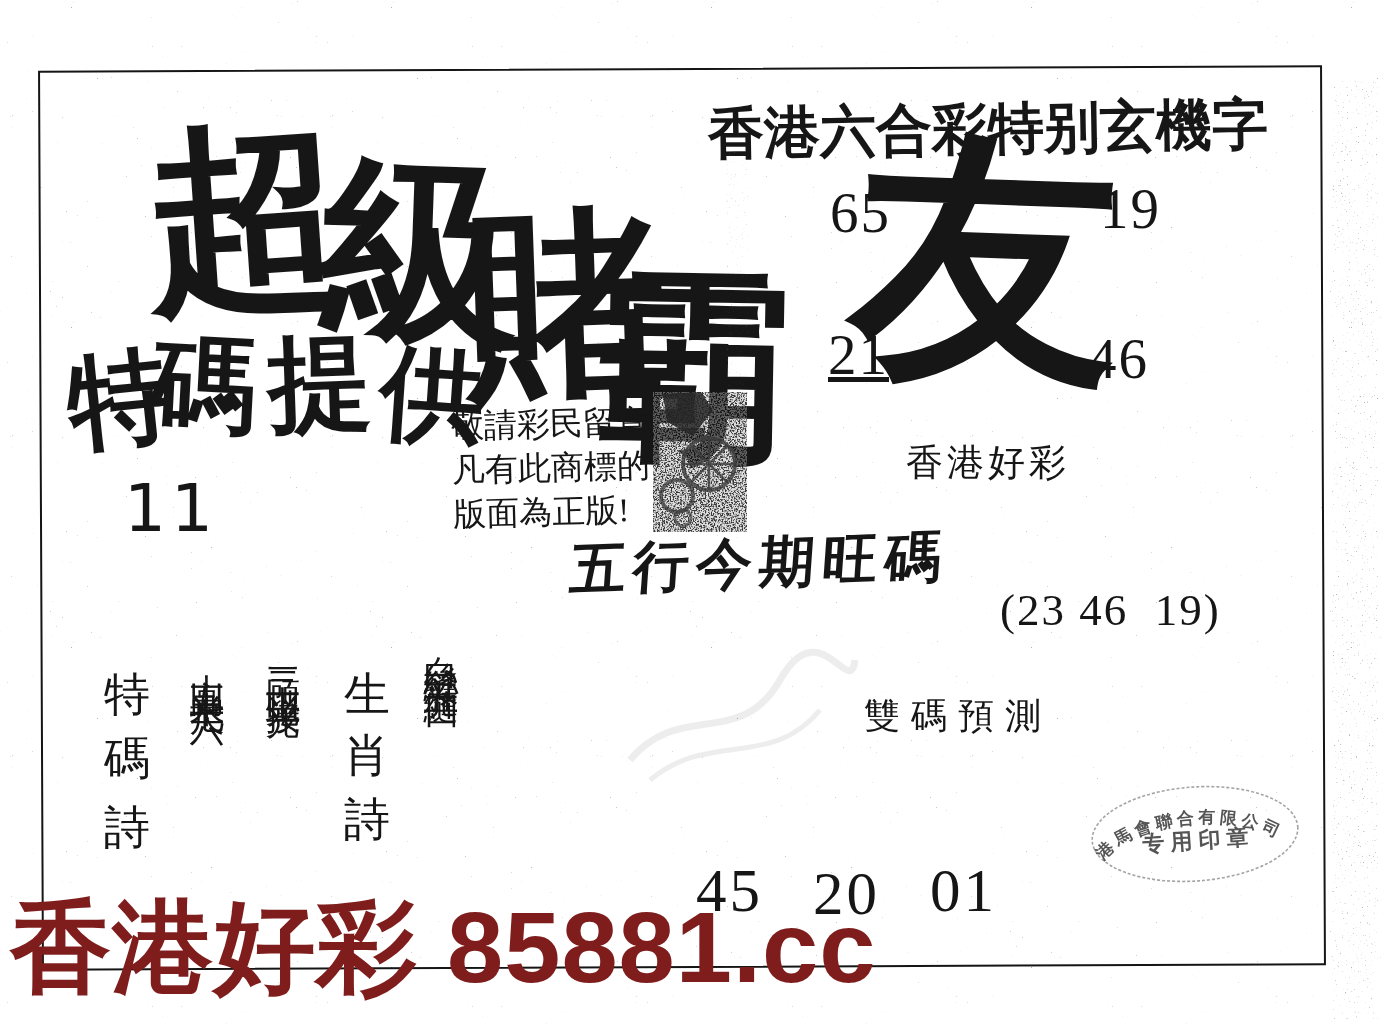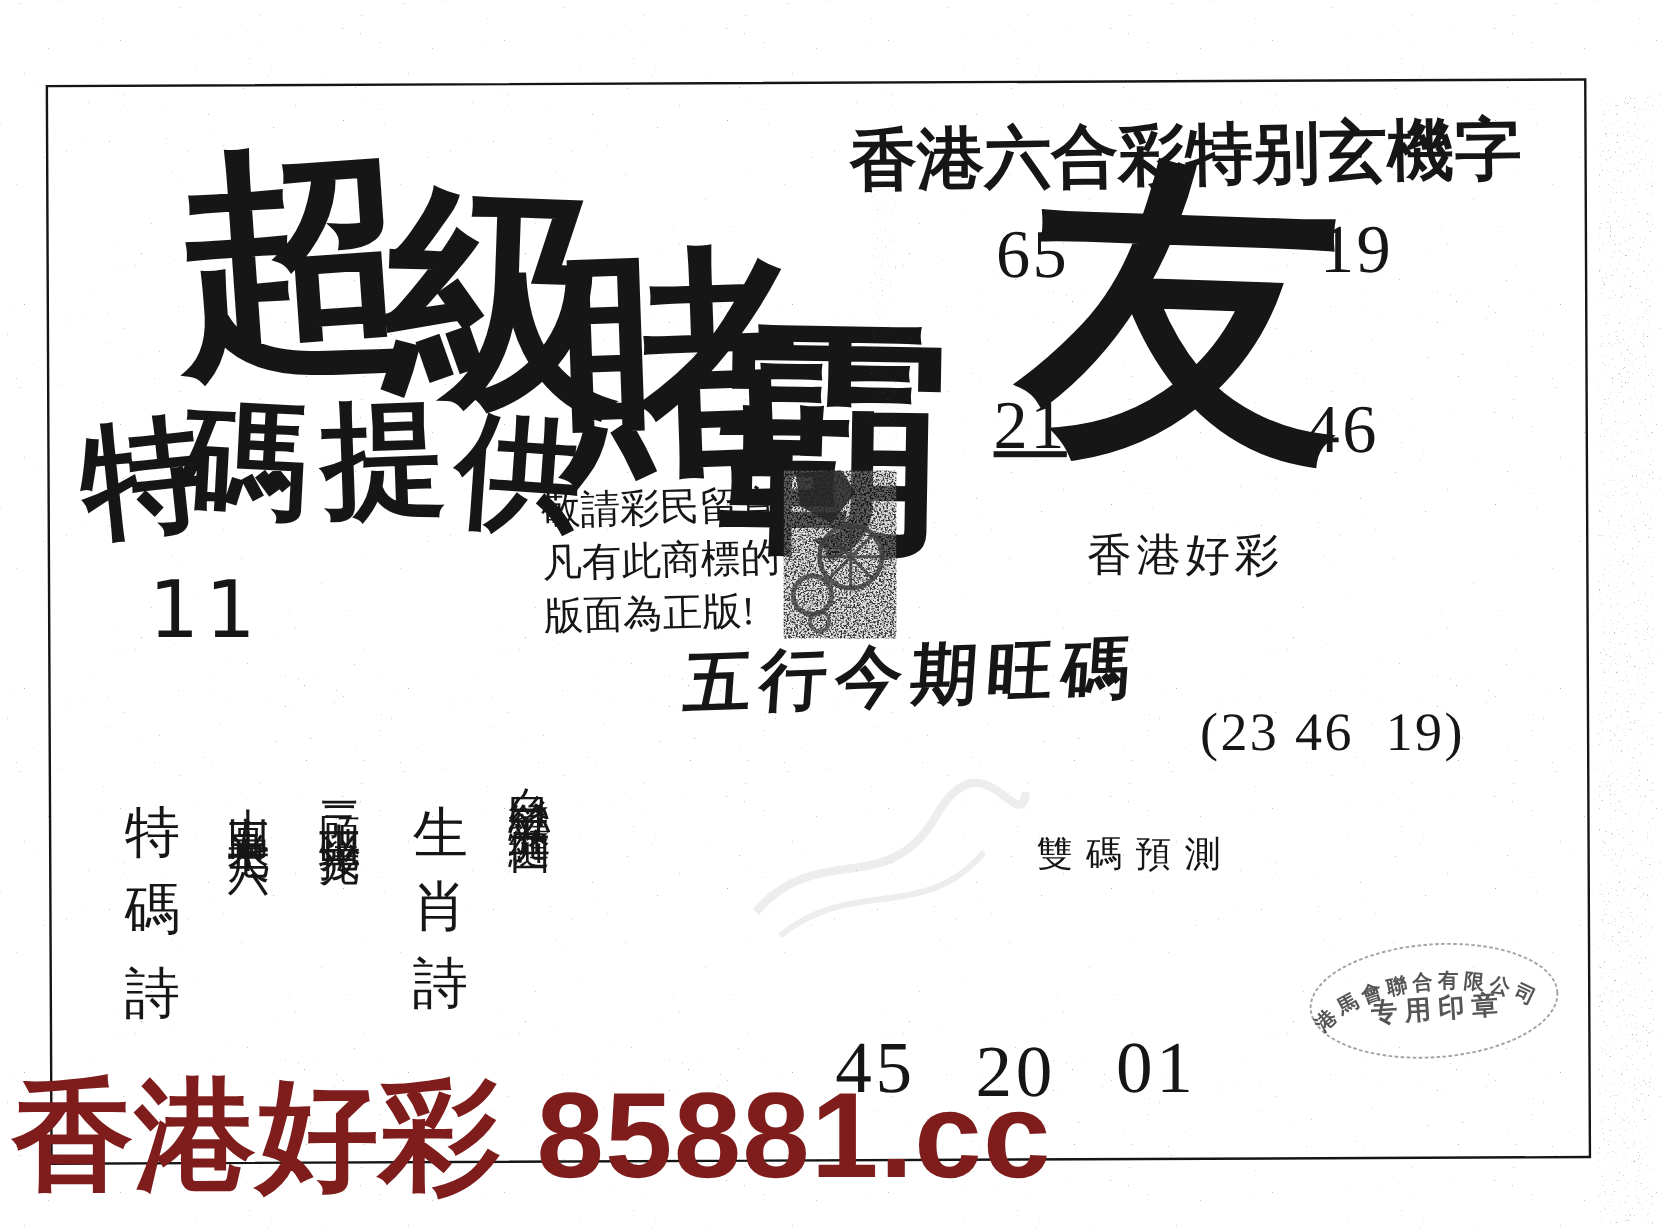--- a/index.html
+++ b/index.html
@@ -55,21 +55,21 @@
           letter-spacing:7px;transform:rotate(-2deg) skewX(-6deg);white-space:nowrap;}
   .wuxing-nums{left:1000px;top:544px;font-size:45px;white-space:pre;letter-spacing:2px;margin-top:40px;}
   
   .vcol{writing-mode:vertical-rl;text-orientation:upright;white-space:nowrap;}
   .c0{left:96px;top:634px;font-size:46px;letter-spacing:66px;font-weight:500;}
   .c1{left:182px;top:646px;font-size:35px;letter-spacing:6px;}
   .c2{left:258px;top:640px;font-size:35px;letter-spacing:6px;}
   .c3{left:336px;top:634px;font-size:46px;letter-spacing:62px;font-weight:500;}
   .c4{left:416px;top:628px;font-size:35px;letter-spacing:7px;}
   
-  .dbl-label{left:864px;top:692px;font-size:30px;font-weight:500;letter-spacing:11px;white-space:nowrap;}
+  .dbl-label{left:864px;top:692px;font-size:36px;font-weight:500;letter-spacing:11px;white-space:nowrap;}
   .pred-nums{left:696px;top:856px;display:flex;gap:50px;font-size:61px;letter-spacing:3px;}
   .pred-nums span:nth-child(2){margin-top:3px;}
   
   .watermark{
     left:10px;top:894px;font-size:101px;font-weight:800;line-height:1.05;
     color:#7f1d1d;font-family:"Liberation Sans","DejaVu Sans",sans-serif;
     letter-spacing:1px;white-space:nowrap;z-index:30;
   }
   
   .bleed{left:620px;top:640px;width:240px;height:150px;opacity:.10;}

